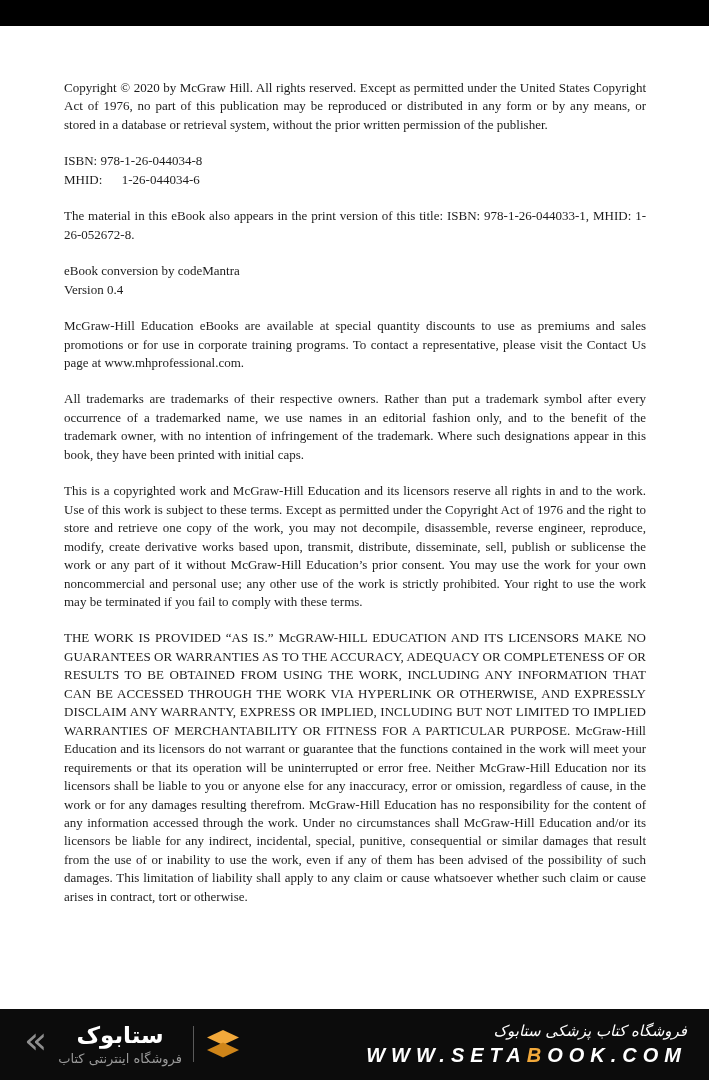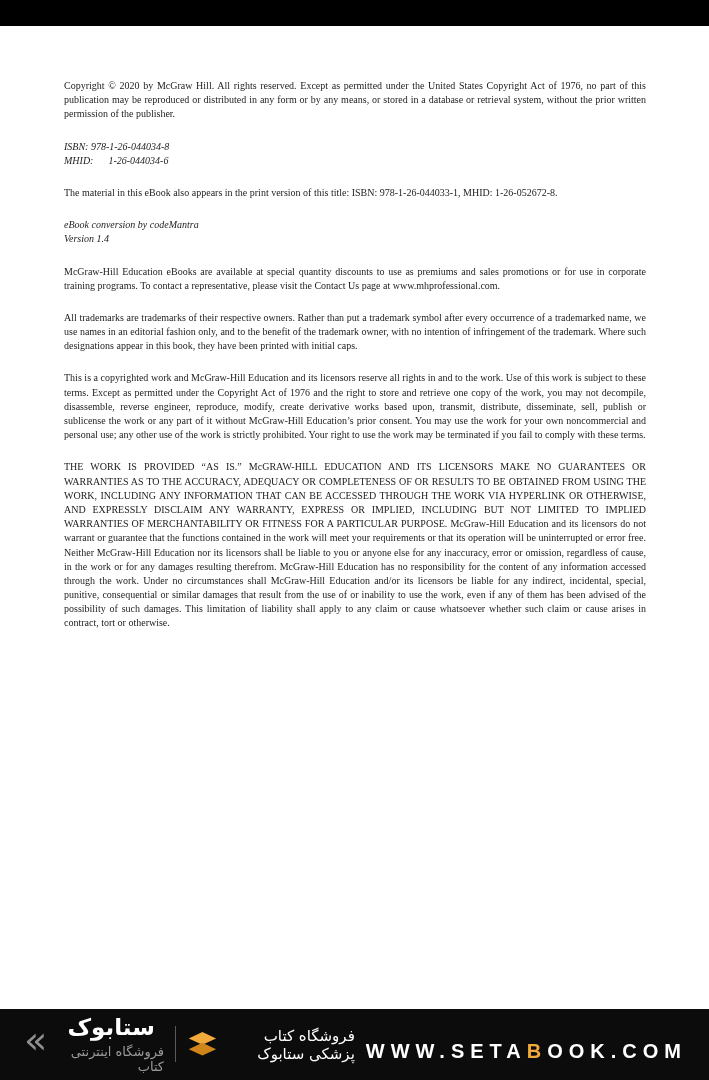--- a/index.html
+++ b/index.html
@@ -12,26 +12,26 @@
     position: relative;
     overflow: hidden;
   }
   .top-bar {
     width: 100%;
     height: 26px;
     background: #000000;
   }
   .content {
     padding: 53px 63px 0 64px;
-    font-size: 10px;
+    font-size: 13px;
     line-height: 1.42;
     text-align: justify;
   }
   .content p { margin-bottom: 18px; }
-  .line-block { margin-bottom: 18px; font-style: italic; }
+  .line-block { margin-bottom: 18px; }
   .line-block p { margin-bottom: 0; }
   .pre { white-space: pre; }
   .terms-heading { letter-spacing: 0.3px; }
 
   .footer {
     position: absolute;
     left: 0;
     bottom: 0;
     width: 100%;
     height: 71px;
@@ -61,23 +61,24 @@
     color: #9a9a9a;
     font-size: 13px;
     margin-top: 3px;
     font-family: "DejaVu Sans", sans-serif;
   }
   .logo-divider { width: 1px; height: 36px; background: #5a5a5a; }
   .logo-emblem { width: 36px; height: 30px; display: block; }
 
   .footer-right {
     display: flex;
-    flex-direction: row;
+    flex-direction: column;
     align-items: flex-end;
-    gap: 11px;
+    gap: 4px;
+    font-style: italic;
   }
   .persian-title {
     color: #ffffff;
     font-size: 15px;
     font-family: "DejaVu Sans", sans-serif;
   }
   .website {
     color: #ffffff;
     font-size: 20px;
     font-weight: bold;
@@ -97,21 +98,21 @@
 
   <div class="line-block">
     <p class="pre">ISBN: 978-1-26-044034-8</p>
     <p class="pre">MHID:      1-26-044034-6</p>
   </div>
 
   <p>The material in this eBook also appears in the print version of this title: ISBN: 978-1-26-044033-1, MHID: 1-26-052672-8.</p>
 
   <div class="line-block">
     <p>eBook conversion by codeMantra</p>
-    <p>Version 1.4</p>
+    <p>Version 0.4</p>
   </div>
 
   <p>McGraw-Hill Education eBooks are available at special quantity discounts to use as premiums and sales promotions or for use in corporate training programs. To contact a representative, please visit the Contact Us page at www.mhprofessional.com.</p>
 
   <p>All trademarks are trademarks of their respective owners. Rather than put a trademark symbol after every occurrence of a trademarked name, we use names in an editorial fashion only, and to the benefit of the trademark owner, with no intention of infringement of the trademark. Where such designations appear in this book, they have been printed with initial caps.</p>
 
 
   <p>This is a copyrighted work and McGraw-Hill Education and its licensors reserve all rights in and to the work. Use of this work is subject to these terms. Except as permitted under the Copyright Act of 1976 and the right to store and retrieve one copy of the work, you may not decompile, disassemble, reverse engineer, reproduce, modify, create derivative works based upon, transmit, distribute, disseminate, sell, publish or sublicense the work or any part of it without McGraw-Hill Education’s prior consent. You may use the work for your own noncommercial and personal use; any other use of the work is strictly prohibited. Your right to use the work may be terminated if you fail to comply with these terms.</p>
 
   <p>THE WORK IS PROVIDED “AS IS.” McGRAW-HILL EDUCATION AND ITS LICENSORS MAKE NO GUARANTEES OR WARRANTIES AS TO THE ACCURACY, ADEQUACY OR COMPLETENESS OF OR RESULTS TO BE OBTAINED FROM USING THE WORK, INCLUDING ANY INFORMATION THAT CAN BE ACCESSED THROUGH THE WORK VIA HYPERLINK OR OTHERWISE, AND EXPRESSLY DISCLAIM ANY WARRANTY, EXPRESS OR IMPLIED, INCLUDING BUT NOT LIMITED TO IMPLIED WARRANTIES OF MERCHANTABILITY OR FITNESS FOR A PARTICULAR PURPOSE. McGraw-Hill Education and its licensors do not warrant or guarantee that the functions contained in the work will meet your requirements or that its operation will be uninterrupted or error free. Neither McGraw-Hill Education nor its licensors shall be liable to you or anyone else for any inaccuracy, error or omission, regardless of cause, in the work or for any damages resulting therefrom. McGraw-Hill Education has no responsibility for the content of any information accessed through the work. Under no circumstances shall McGraw-Hill Education and/or its licensors be liable for any indirect, incidental, special, punitive, consequential or similar damages that result from the use of or inability to use the work, even if any of them has been advised of the possibility of such damages. This limitation of liability shall apply to any claim or cause whatsoever whether such claim or cause arises in contract, tort or otherwise.</p>

